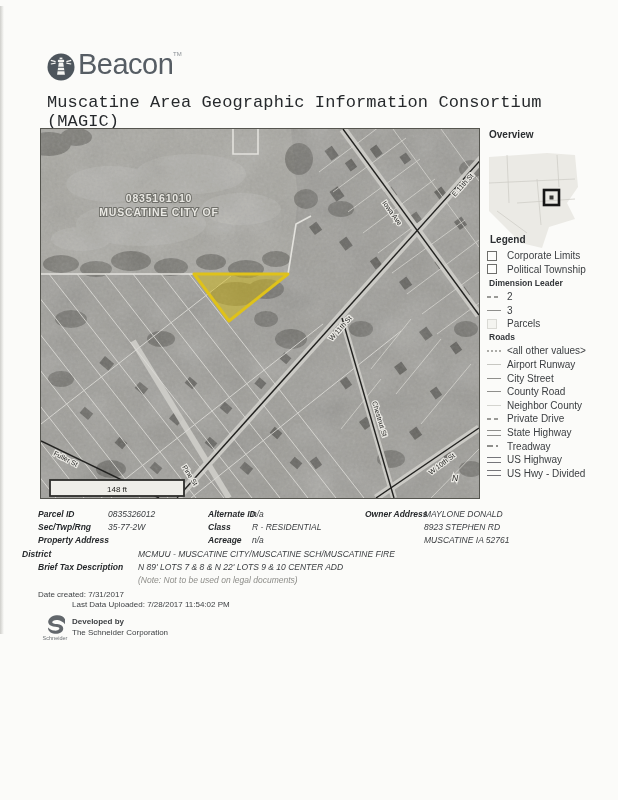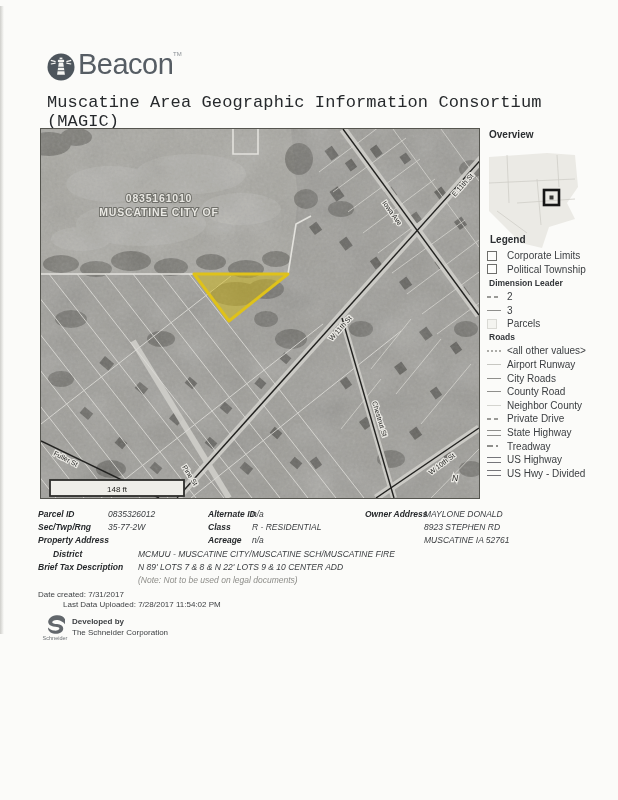--- a/index.html
+++ b/index.html
@@ -290,21 +290,21 @@
     <div class="lrow">
       <span class="lsym">
           <span class="ln-light"></span>
         </span>
       <span class="llab">Airport Runway</span>
       </div>
     <div class="lrow">
       <span class="lsym">
           <span class="ln"></span>
         </span>
-      <span class="llab">City Roads</span>
+      <span class="llab">City Street</span>
       </div>
     <div class="lrow">
       <span class="lsym">
           <span class="ln"></span>
         </span>
       <span class="llab">County Road</span>
       </div>
     <div class="lrow">
       <span class="lsym">
           <span class="ln-xlight"></span>
@@ -355,29 +355,29 @@
   <span class="fld lab" style="left:208px;top:522px;">Class</span>
   <span class="fld val" style="left:252px;top:522px;">R - RESIDENTIAL</span>
   <span class="fld val" style="left:424px;top:522px;">8923 STEPHEN RD</span>
 
   <span class="fld lab" style="left:38px;top:535px;">Property Address</span>
   <span class="fld val" style="left:138px;top:535px;"></span>
   <span class="fld lab" style="left:208px;top:535px;">Acreage</span>
   <span class="fld val" style="left:252px;top:535px;">n/a</span>
   <span class="fld val" style="left:424px;top:535px;">MUSCATINE IA 52761</span>
 
-  <span class="fld lab" style="left:53px;top:549px;">District</span>
+  <span class="fld lab" style="left:22px;top:549px;">District</span>
   <span class="fld val" style="left:138px;top:549px;">MCMUU - MUSCATINE CITY/MUSCATINE SCH/MUSCATINE FIRE</span>
 
   <span class="fld lab" style="left:38px;top:562px;">Brief Tax Description</span>
   <span class="fld val" style="left:138px;top:562px;">N 89' LOTS 7 &amp; 8 &amp; N 22' LOTS 9 &amp; 10 CENTER ADD</span>
   <span class="fld note" style="left:138px;top:575px;">(Note: Not to be used on legal documents)</span>
 
   <span class="foot" style="left:38px;top:590px;">Date created: 7/31/2017</span>
-  <span class="foot" style="left:30px;top:600px;padding-left:33px;">Last Data Uploaded: 7/28/2017 11:54:02 PM</span>
+  <span class="foot" style="left:39px;top:600px;padding-left:33px;">Last Data Uploaded: 7/28/2017 11:54:02 PM</span>
 
   <svg class="dev-logo" viewBox="0 0 26 22">
     <path fill="#62676c" d="M23 6.2C21.6 2.9 17 1.4 12.6 2.6 8 3.9 5.2 7.5 6.6 10.4c1 2.2 3.7 3 6.7 3.4 2.4.3 4.1.6 4.1 1.8 0 1.4-2.7 2.4-5.5 2-2.4-.4-4.6-1.5-5.8-3.1-.4 3.1 2.4 5.8 6.5 6.2 4.6.4 8.3-1.6 8.6-4.7.3-2.9-2.4-4.4-6.2-4.9-2.6-.3-4.7-.6-4.8-1.9-.1-1.5 2.7-2.7 5.6-2.2 2.8.5 5.2 1.8 7.2 4.2z"></path>
   </svg>
   <span class="dev-logo-text">Schneider</span>
   <span class="foot" style="left:72px;top:617px;font-weight:bold;">Developed by</span>
   <span class="foot" style="left:72px;top:628px;">The Schneider Corporation</span>
 </div>
 
 </body></html>

